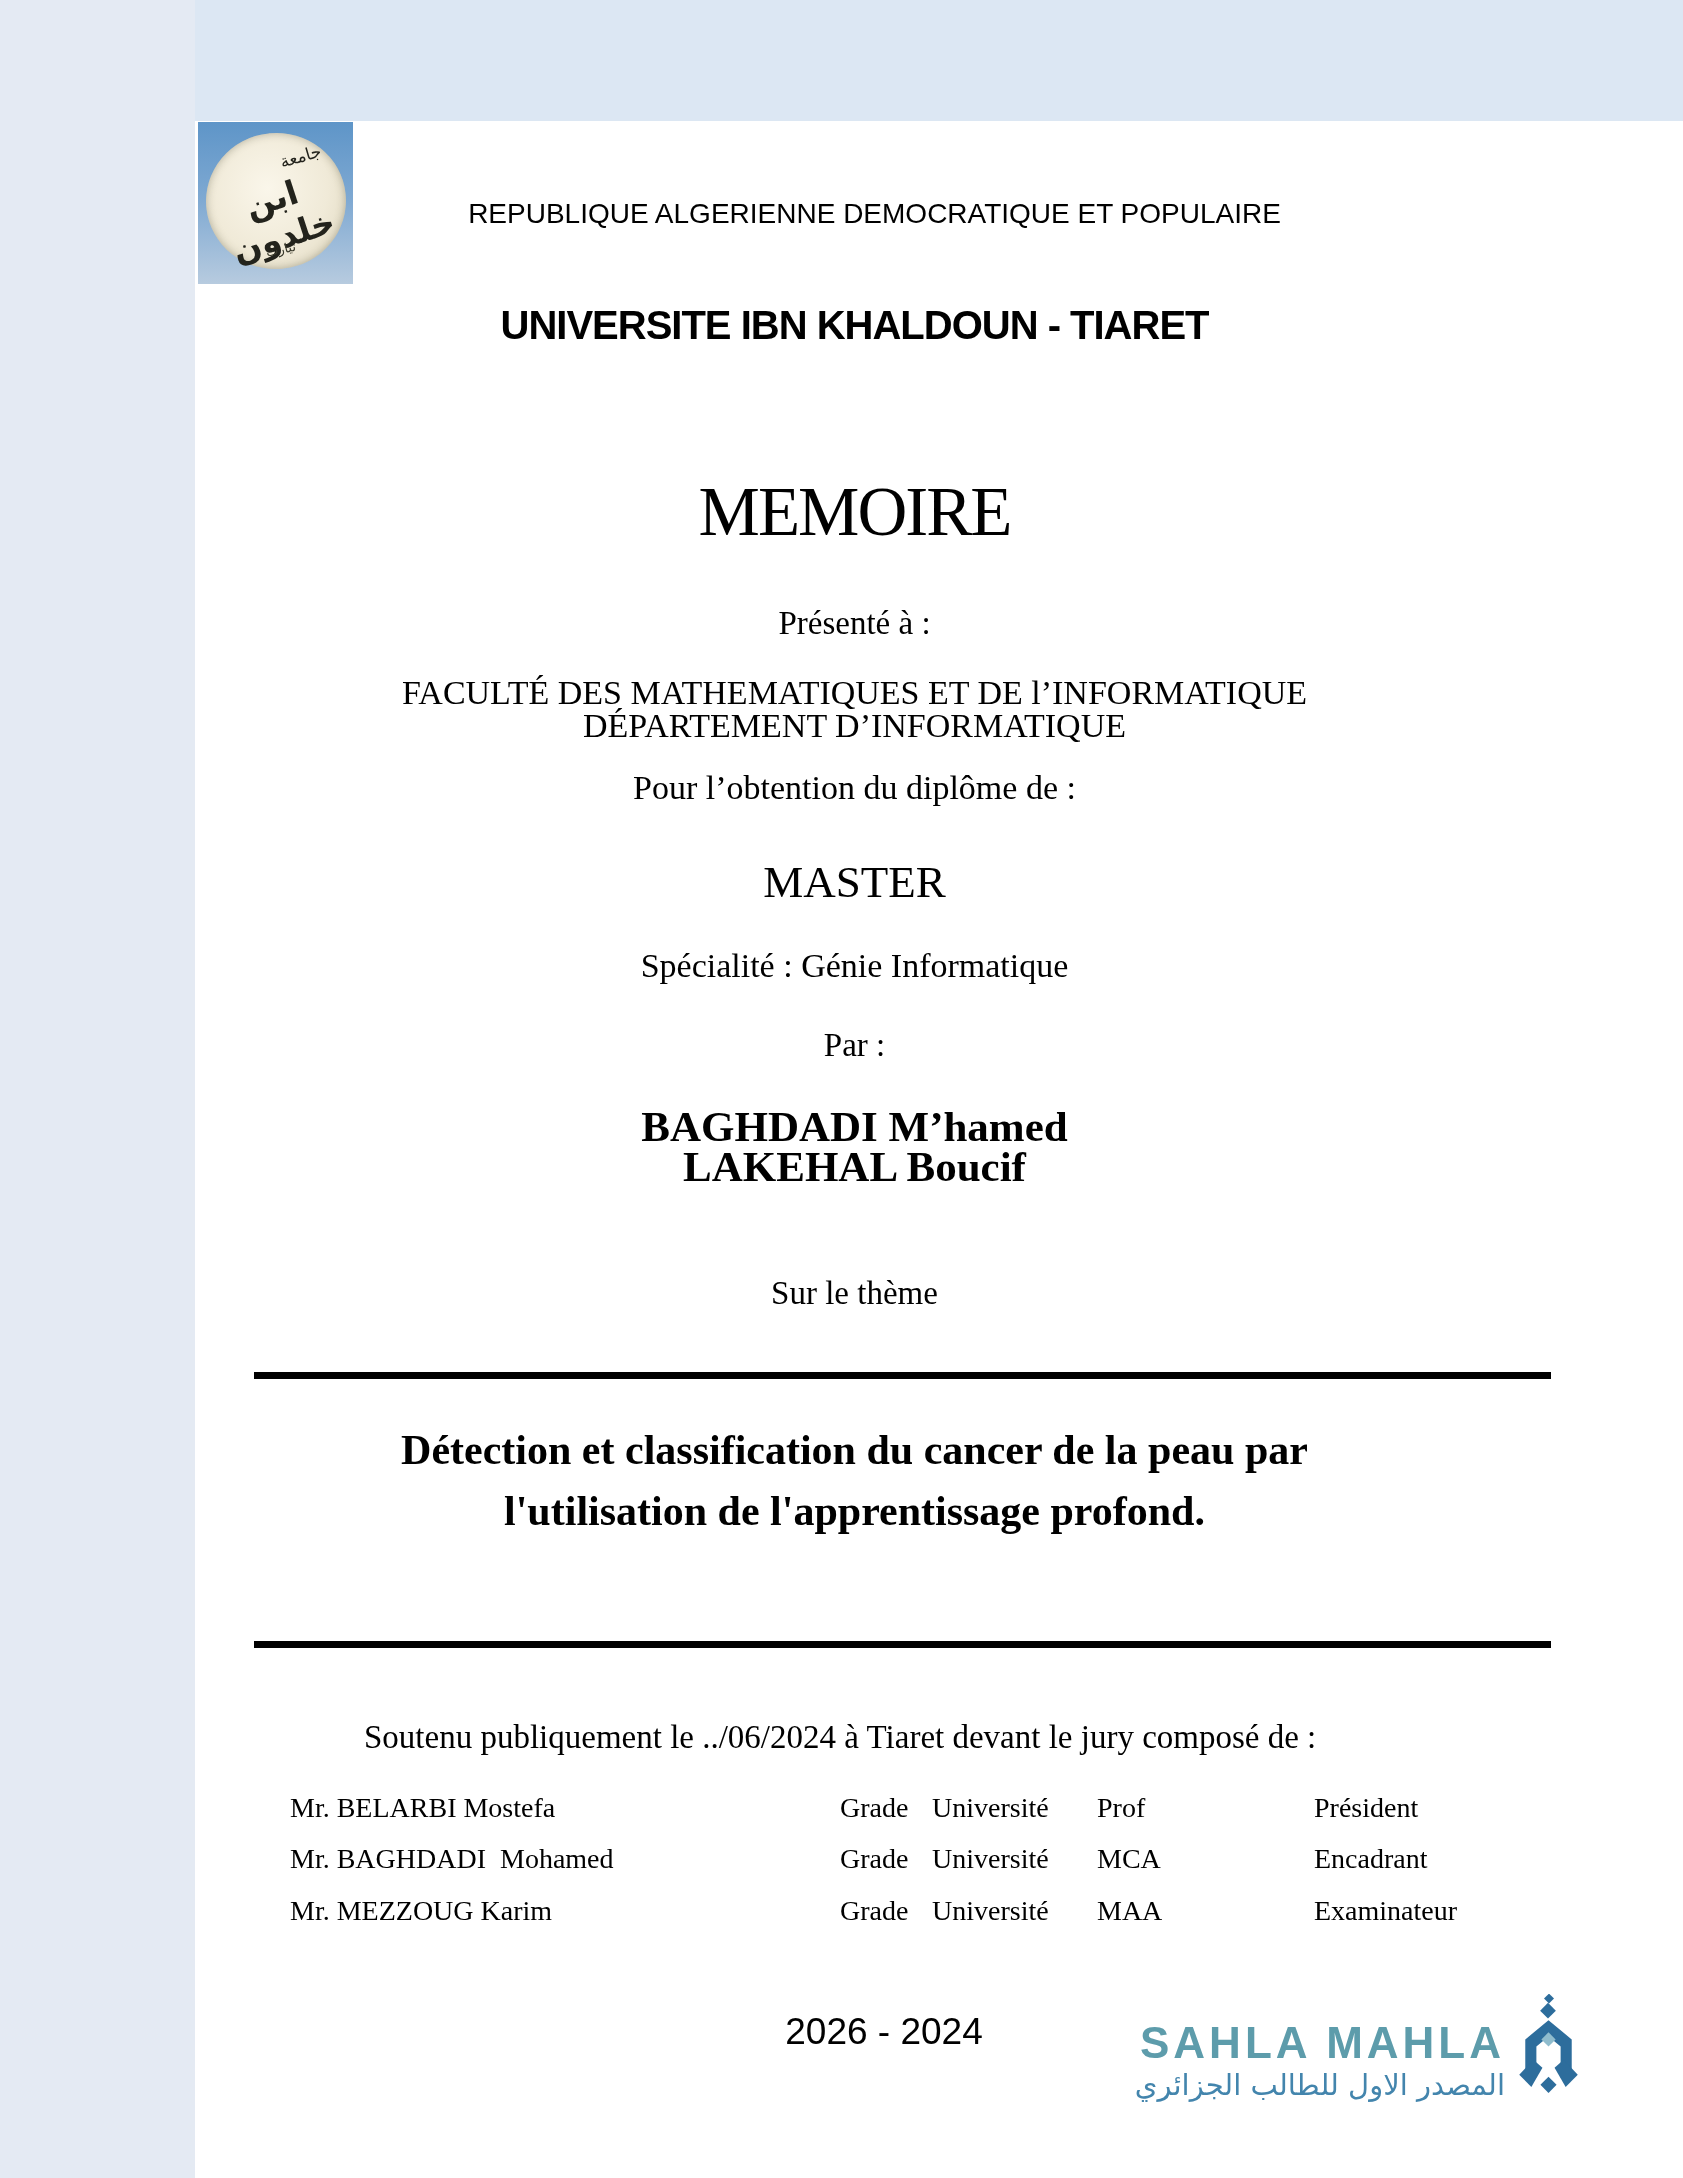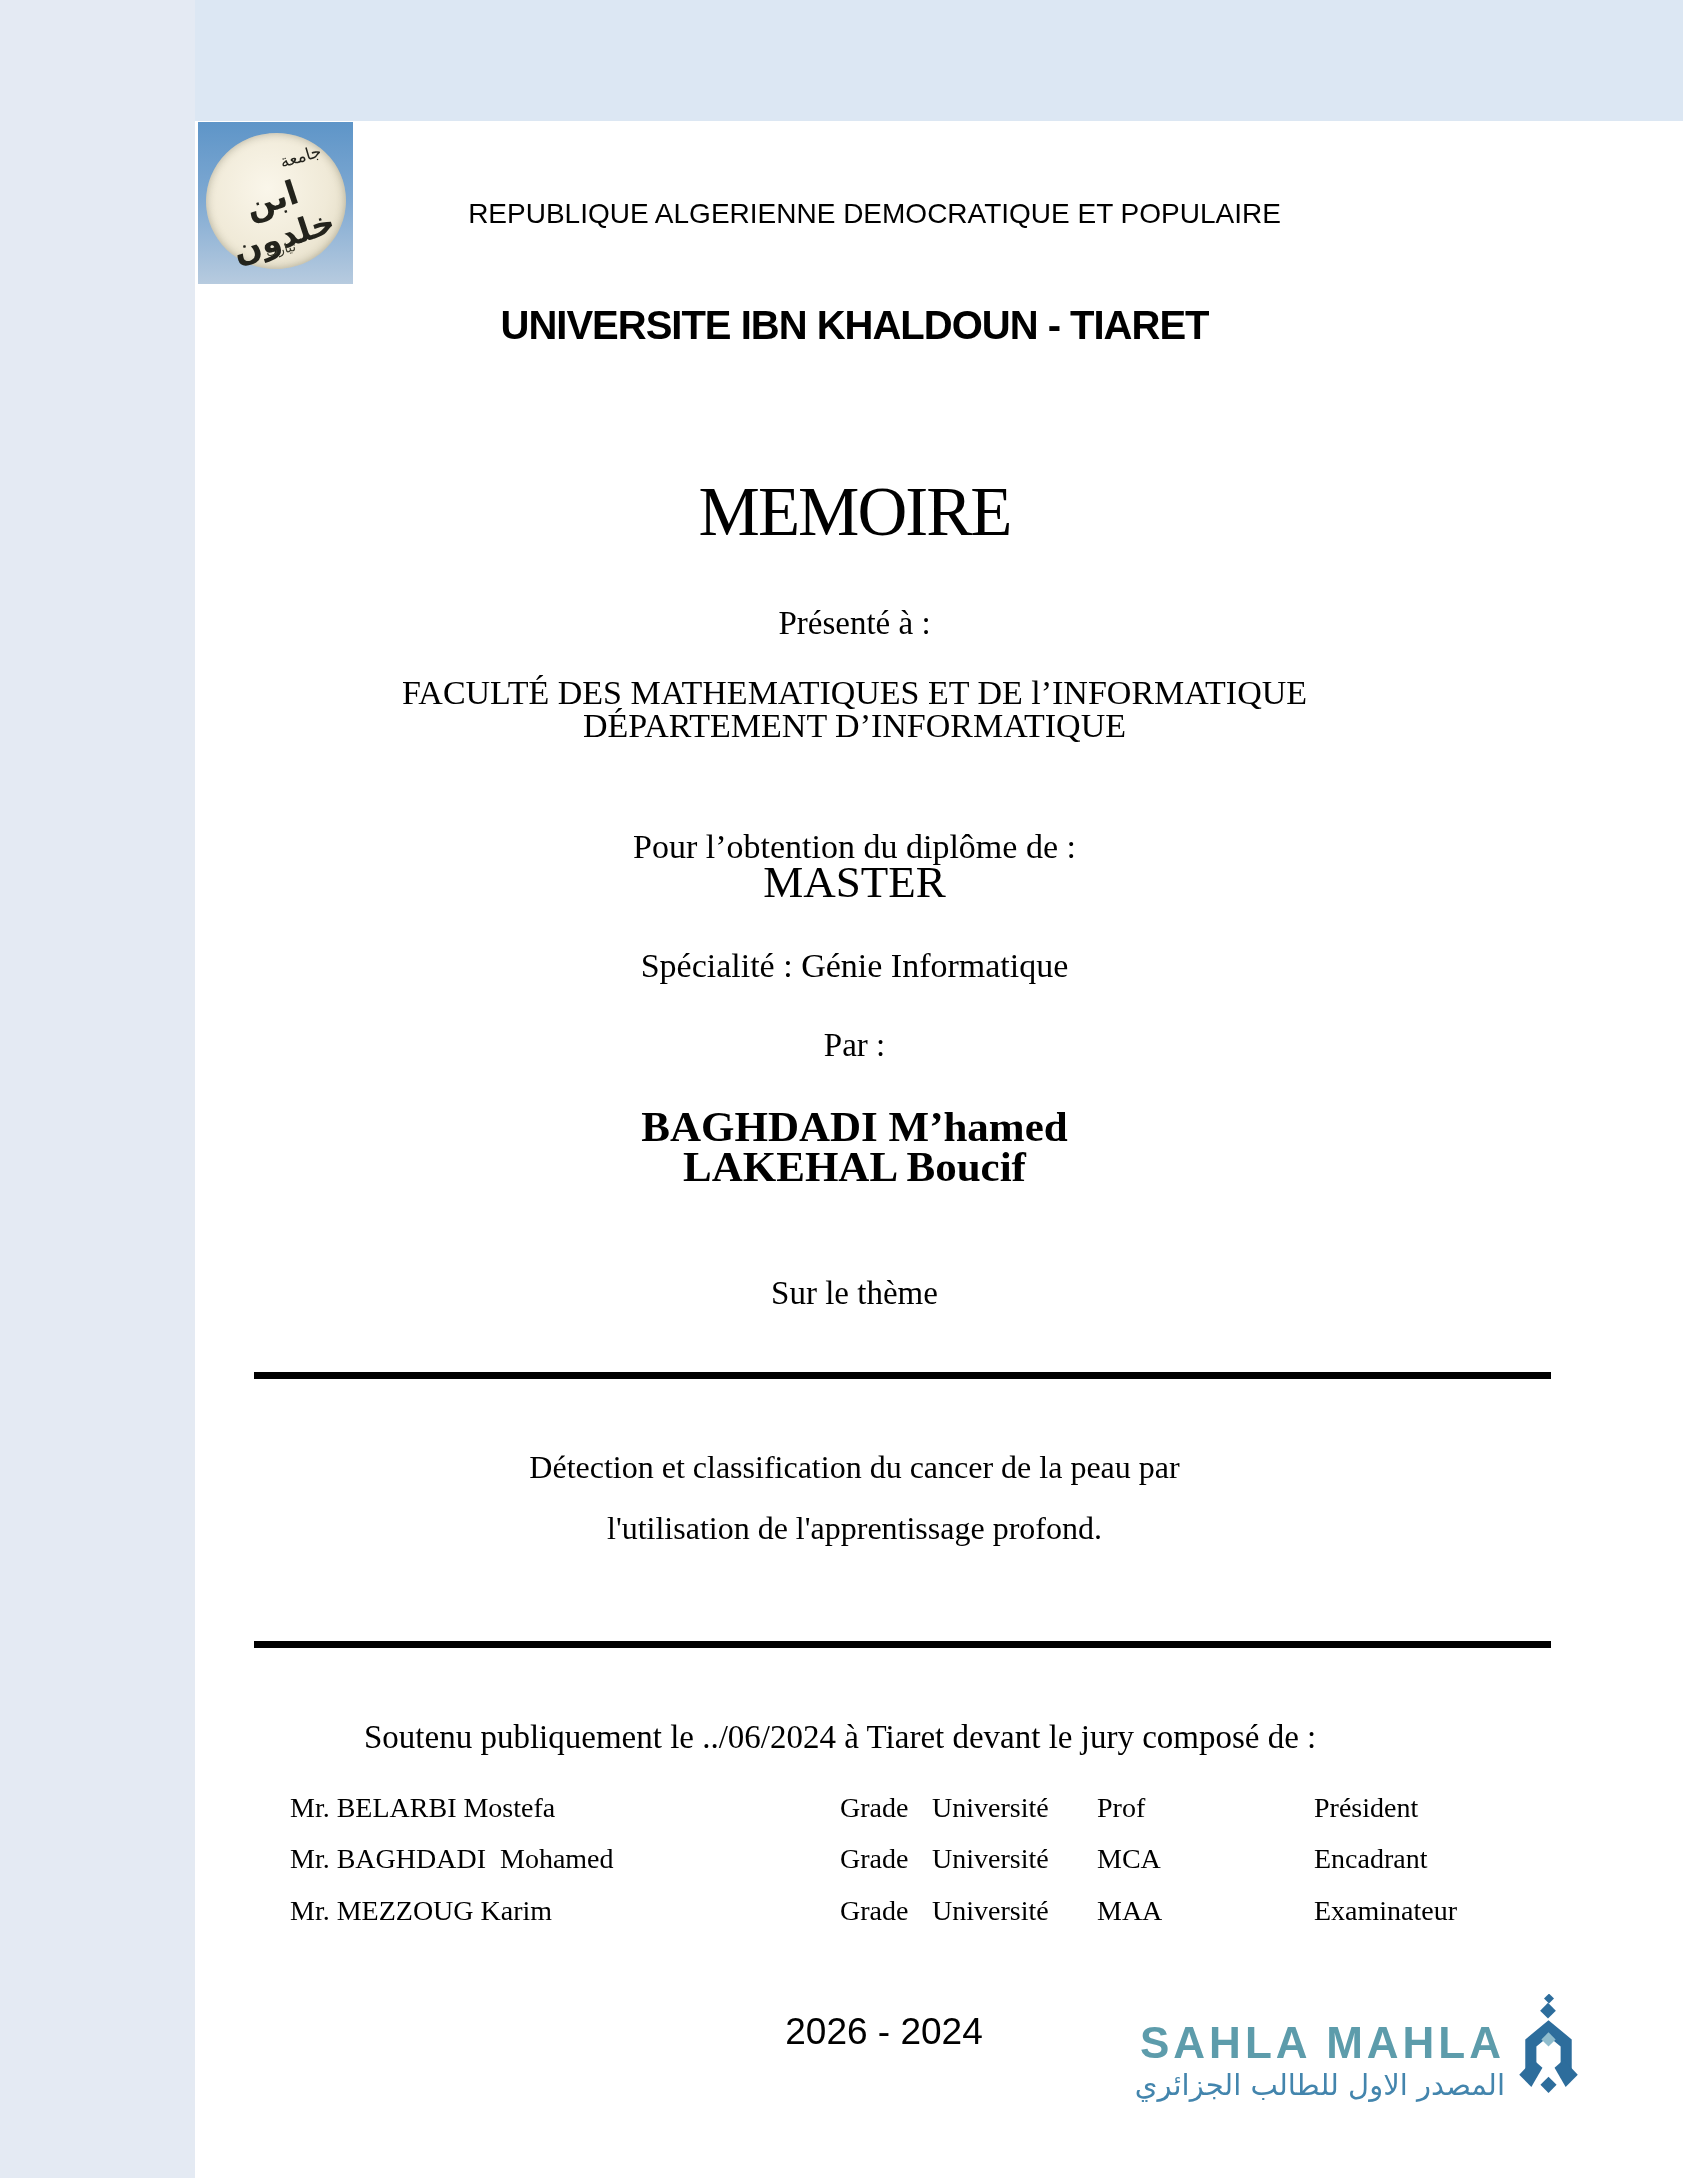--- a/index.html
+++ b/index.html
@@ -27,33 +27,33 @@
   .h-line{font-family:"Liberation Sans","DejaVu Sans",sans-serif;font-size:28px;line-height:32px;margin-left:20px;}
   .h1{top:198px;}
   .h2{top:232px;}
   .h-univ{top:303px;font-family:"Liberation Sans","DejaVu Sans",sans-serif;
           font-size:40px;font-weight:bold;letter-spacing:-1px;}
 
   .memoire{top:473px;font-size:69px;line-height:79px;letter-spacing:-2px;}
   .presente{top:605px;font-size:33px;}
   .faculty{top:674px;font-size:34px;}
   .dept{top:707px;font-size:34px;}
-  .pour{top:828px;font-size:34px;}
+  .pour{top:769px;font-size:34px;}
   .master{top:857px;font-size:45px;line-height:51px;}
   .specialite{top:947px;font-size:34px;}
   .par{top:1027px;font-size:33px;}
   .author1{top:1102px;font-size:43px;font-weight:bold;}
   .author2{top:1142px;font-size:43px;font-weight:bold;}
   .theme{top:1275px;font-size:33px;}
 
   .rule{position:absolute;left:254px;width:1297px;height:7px;background:#000;}
   .rule-1{top:1372px;}
   .rule-2{top:1641px;}
 
-  .title{font-size:32px;font-weight:normal;line-height:61px;margin-top:17px;}
+  .title{font-size:42px;font-weight:bold;line-height:61px;}
   .t1{top:1420px;}
   .t2{top:1481px;}
 
   .soutenu{position:absolute;left:364px;top:1719px;font-size:33px;}
 
   .jury-row{position:absolute;left:0;top:0;width:1559px;height:42px;font-size:28px;}
   .jr1{top:1792px;} .jr2{top:1843px;} .jr3{top:1895px;}
   .jury-row span{position:absolute;top:0;}
   .jc-name{left:290px;white-space:pre;}
   .jc-grade{left:840px;}

